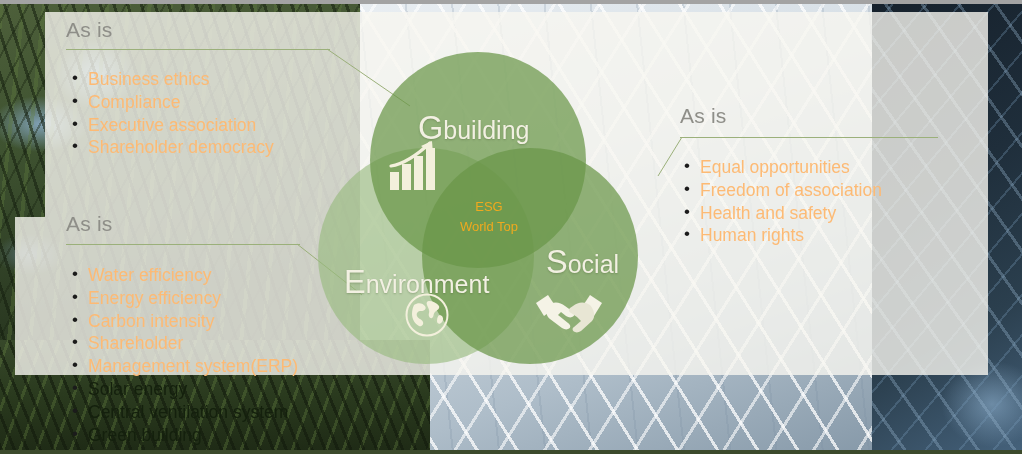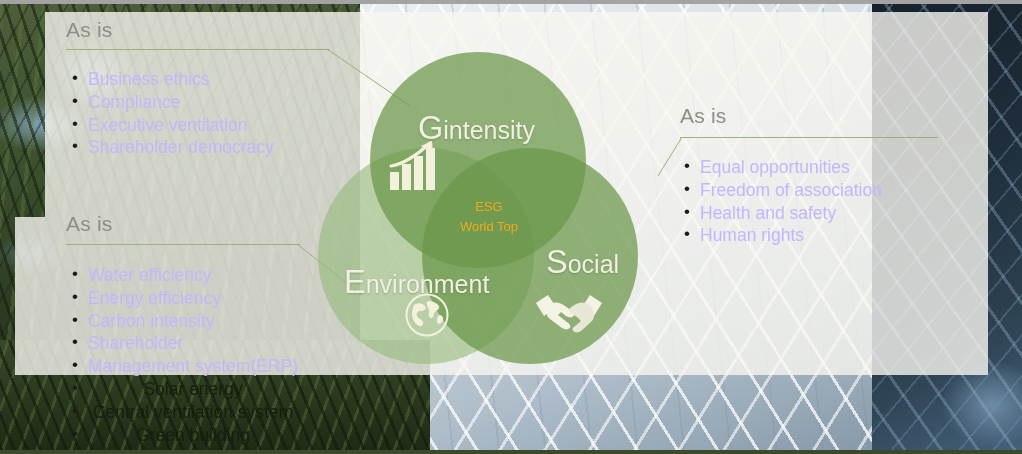--- a/index.html
+++ b/index.html
@@ -73,28 +73,28 @@
   
   .col{position:absolute;}
   .asis{
     font-size:21px;color:#8e8e88;letter-spacing:.2px;font-weight:400;
   }
   .rule{position:absolute;height:0;border-top:1px solid #9bb07a;}
   .diag{position:absolute;}
 
   ul.bullets{list-style:none;margin:0;padding:0;}
   ul.bullets li{
-    font-size:17.5px;color:#c4b5fd;line-height:22.8px;
+    font-size:17.5px;color:#fdba74;line-height:22.8px;
     padding-left:16px;position:relative;white-space:nowrap;
   }
   ul.bullets li:before{
     content:"\2022";position:absolute;left:0;top:-1px;font-size:17px;color:#1b1b1b;
   }
   
-  ul.bullets li.spill{color:#14200d;text-align:center;}
+  ul.bullets li.spill{color:#14200d;}
 
   
   .venn{position:absolute;left:318px;top:48px;width:340px;height:320px;}
   .circ{position:absolute;border-radius:50%;}
   .c-gov{left:52px;top:0px;width:216px;height:216px;background:rgba(106,150,72,.72);}
   .c-env{left:0px;top:96px;width:216px;height:216px;background:rgba(150,185,125,.62);}
   .c-soc{left:104px;top:96px;width:216px;height:216px;background:rgba(106,150,72,.72);}
 
   .clabel{
     position:absolute;color:#f2f0e2;font-weight:400;
@@ -133,21 +133,21 @@
   <div class="col" style="left:66px;top:14px;">
     <div class="asis">As is</div>
   </div>
   <div class="rule" style="left:66px;top:45px;width:264px;"></div>
   <svg class="diag" style="left:326px;top:42px;" width="100" height="62">
     <line x1="1" y1="3" x2="84" y2="60" stroke="#9bb07a" stroke-width="1"></line>
   </svg>
   <ul class="bullets" style="position:absolute;left:72px;top:64px;">
     <li>Business ethics</li>
     <li>Compliance</li>
-    <li>Executive ventilation</li>
+    <li>Executive association</li>
     <li>Shareholder democracy</li>
   </ul>
 
   <div class="col" style="left:66px;top:208px;">
     <div class="asis">As is</div>
   </div>
   <div class="rule" style="left:66px;top:240px;width:234px;"></div>
   <svg class="diag" style="left:296px;top:237px;" width="80" height="56">
     <line x1="1" y1="3" x2="66" y2="54" stroke="#9bb07a" stroke-width="1"></line>
   </svg>
@@ -175,21 +175,21 @@
     <li>Health and safety</li>
     <li>Human rights</li>
   </ul>
 
   <div class="venn">
 
     <div class="circ c-env"></div>
     <div class="circ c-gov"></div>
     <div class="circ c-soc"></div>
 
-    <div class="clabel lbl-gov"><span class="cap">G</span><span>intensity</span></div>
+    <div class="clabel lbl-gov"><span class="cap">G</span><span>building</span></div>
 
     <svg class="icon ico-chart" viewBox="0 0 52 54">
       <rect x="2" y="34" width="9" height="18" fill="#f3f0dc"></rect>
       <rect x="14" y="26" width="9" height="26" fill="#f3f0dc"></rect>
       <rect x="26" y="18" width="9" height="34" fill="#f3f0dc"></rect>
       <rect x="38" y="10" width="9" height="42" fill="#f3f0dc"></rect>
       <path d="M3 28 C16 26 28 18 42 5" stroke="#f3f0dc" stroke-width="3.2" fill="none" stroke-linecap="round"></path>
       <path d="M44 3 L45 16 L33 8 Z" fill="#f3f0dc"></path>
     </svg>
 

